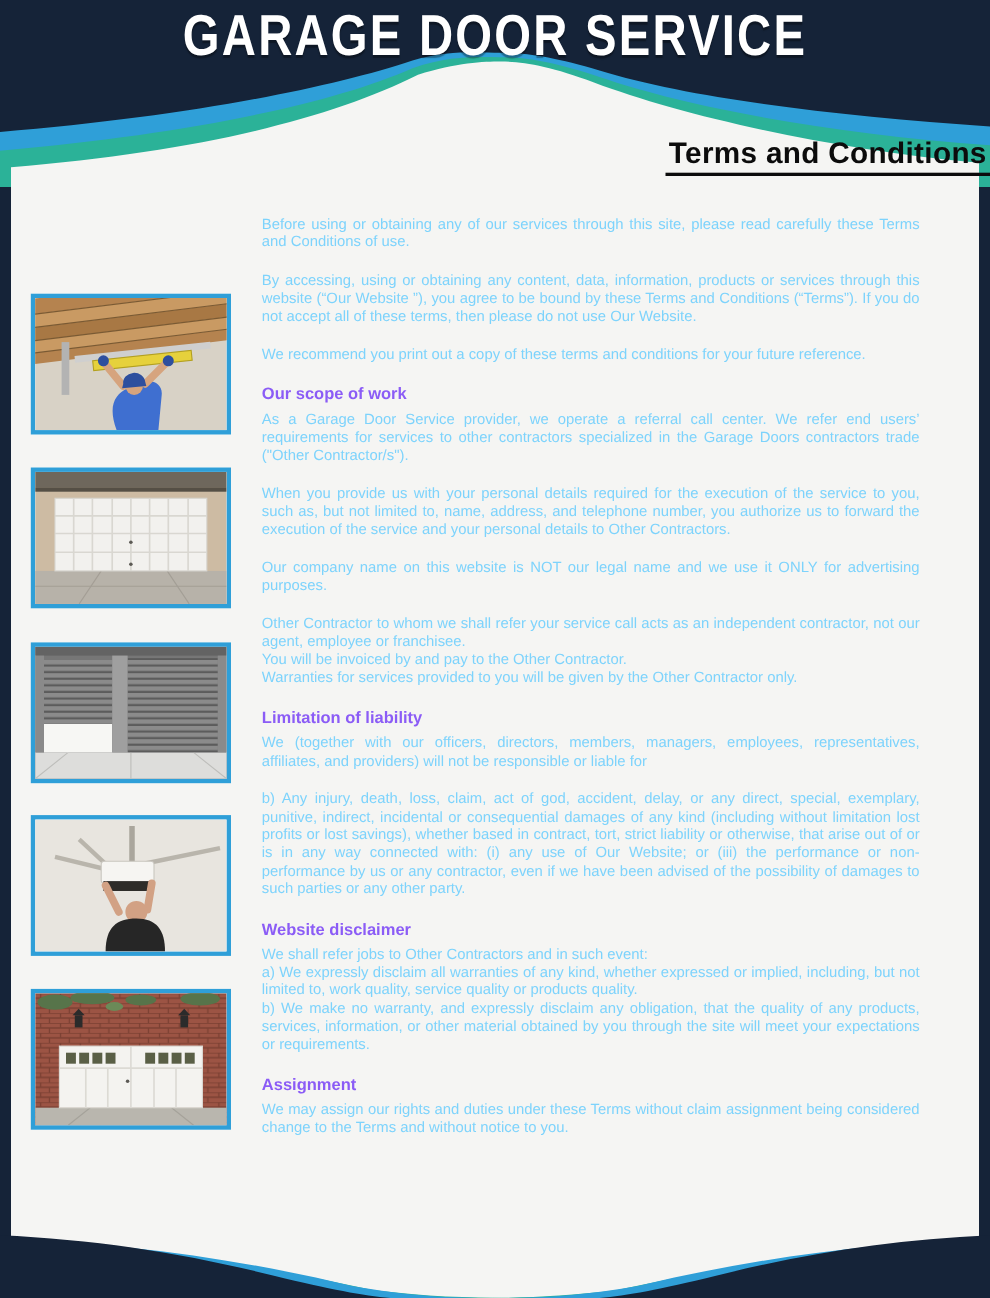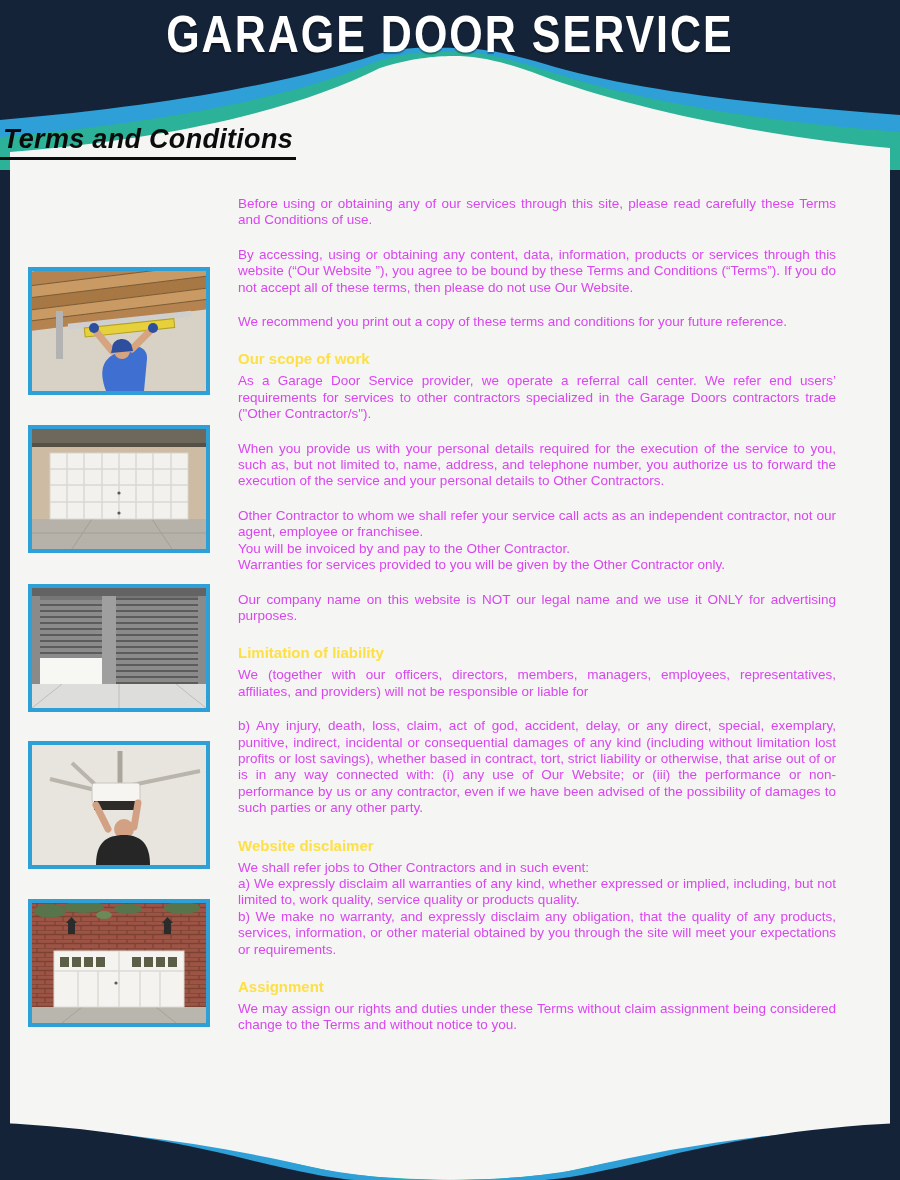--- a/index.html
+++ b/index.html
@@ -14,44 +14,44 @@
   }
   #header-wave{position:absolute;top:0;left:0;z-index:2;display:block;}
   #footer-wave{position:absolute;bottom:0;left:0;z-index:4;display:block;}
   .brand{
     position:absolute;top:4px;left:0;width:100%;text-align:center;z-index:5;
     color:#ffffff;font-size:43px;font-weight:bold;letter-spacing:2px;
     transform:scaleY(1.22);transform-origin:top center;
     text-shadow:0 2px 1px rgba(0,0,0,0.35);
     white-space:nowrap;
   }
-  .terms-title-wrap{position:absolute;top:124px;left:0;width:100%;text-align:left;z-index:5;font-style:italic;}
+  .terms-title-wrap{position:absolute;top:124px;left:0;width:100%;text-align:right;z-index:5;}
   .terms-title{
     display:inline-block;font-size:27px;font-weight:bold;color:#0c0c0c;
     letter-spacing:0.3px;border-bottom:3px solid #0c0c0c;padding:0 3px 2px;
   }
   .photo{
     position:absolute;left:28px;width:174px;height:120px;
     border:4px solid #2f9fd8;background:#ffffff;z-index:3;
   }
   .photo svg{display:block;width:174px;height:120px;}
   #photo1{top:267px;}
   #photo2{top:425px;}
   #photo3{top:584px;}
   #photo4{top:741px;}
   #photo5{top:899px;}
   .text-col{
     position:absolute;left:238px;top:196px;width:598px;z-index:3;
   }
   .text-col p{
-    margin:0 0 18px;font-size:13.5px;line-height:16.4px;color:#d946ef;
+    margin:0 0 18px;font-size:13.5px;line-height:16.4px;color:#7dd3fc;
     text-align:justify;white-space:pre-line;
   }
   .text-col h3{
-    margin:20px 0 6px;font-size:15px;line-height:17px;font-weight:700;color:#fde047;
+    margin:20px 0 6px;font-size:15px;line-height:17px;font-weight:700;color:#8b5cf6;
   }
 </style>
 </head>
 <body>
 
 <div id="paper"></div>
 
 <svg id="header-wave" width="900" height="170" viewBox="0 0 900 170" preserveAspectRatio="none">
   <rect x="0" y="0" width="900" height="170" fill="#152338"></rect>
 
@@ -232,24 +232,24 @@
 <div class="text-col">
   <p>Before using or obtaining any of our services through this site, please read carefully these Terms and Conditions of use.</p>
   <p>By accessing, using or obtaining any content, data, information, products or services through this website (“Our Website ”), you agree to be bound by these Terms and Conditions (“Terms”). If you do not accept all of these terms, then please do not use Our Website.</p>
   <p>We recommend you print out a copy of these terms and conditions for your future reference.</p>
 
   <h3>Our scope of work</h3>
   <p>As a Garage Door Service provider, we operate a referral call center. We refer end users’ requirements for services to other contractors specialized in the Garage Doors contractors trade ("Other Contractor/s").</p>
 
   <p>When you provide us with your personal details required for the execution of the service to you, such as, but not limited to, name, address, and telephone number, you authorize us to forward the execution of the service and your personal details to Other Contractors.</p>
 
+  <p>Our company name on this website is NOT our legal name and we use it ONLY for advertising purposes.</p>
   <p>Other Contractor to whom we shall refer your service call acts as an independent contractor, not our agent, employee or franchisee.
 You will be invoiced by and pay to the Other Contractor.
 Warranties for services provided to you will be given by the Other Contractor only.</p>
-  <p>Our company name on this website is NOT our legal name and we use it ONLY for advertising purposes.</p>
 
   <h3>Limitation of liability</h3>
   <p>We (together with our officers, directors, members, managers, employees, representatives, affiliates, and providers) will not be responsible or liable for</p>
   <p>b) Any injury, death, loss, claim, act of god, accident, delay, or any direct, special, exemplary, punitive, indirect, incidental or consequential damages of any kind (including without limitation lost profits or lost savings), whether based in contract, tort, strict liability or otherwise, that arise out of or is in any way connected with: (i) any use of Our Website; or (iii) the performance or non-performance by us or any contractor, even if we have been advised of the possibility of damages to such parties or any other party.</p>
 
   <h3>Website disclaimer</h3>
   <p>We shall refer jobs to Other Contractors and in such event:
 a) We expressly disclaim all warranties of any kind, whether expressed or implied, including, but not limited to, work quality, service quality or products quality.
 b) We make no warranty, and expressly disclaim any obligation, that the quality of any products, services, information, or other material obtained by you through the site will meet your expectations or requirements.</p>
 

